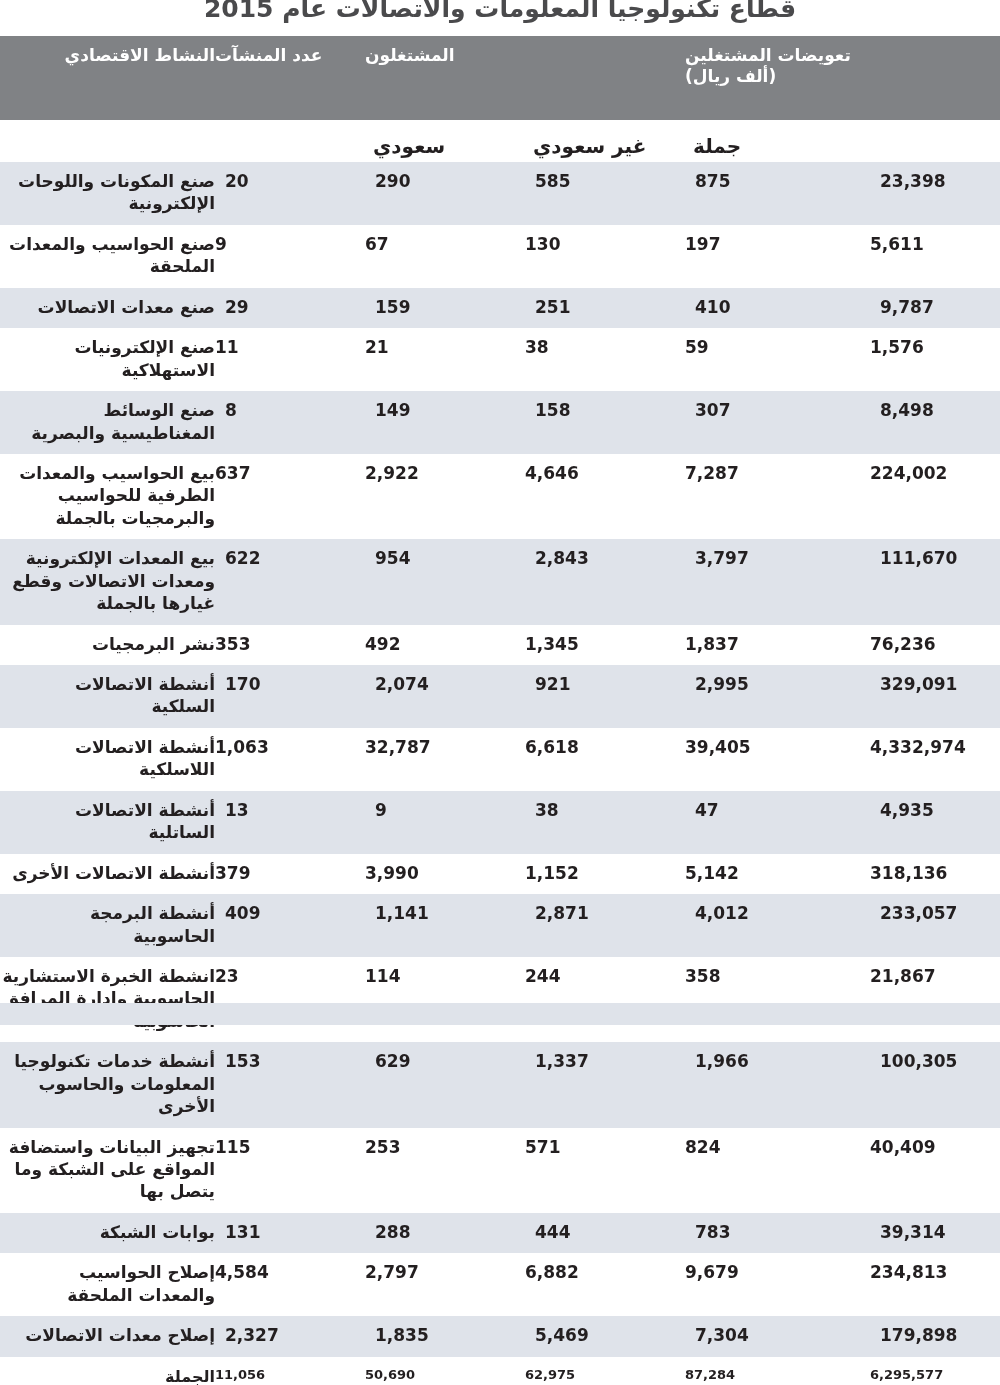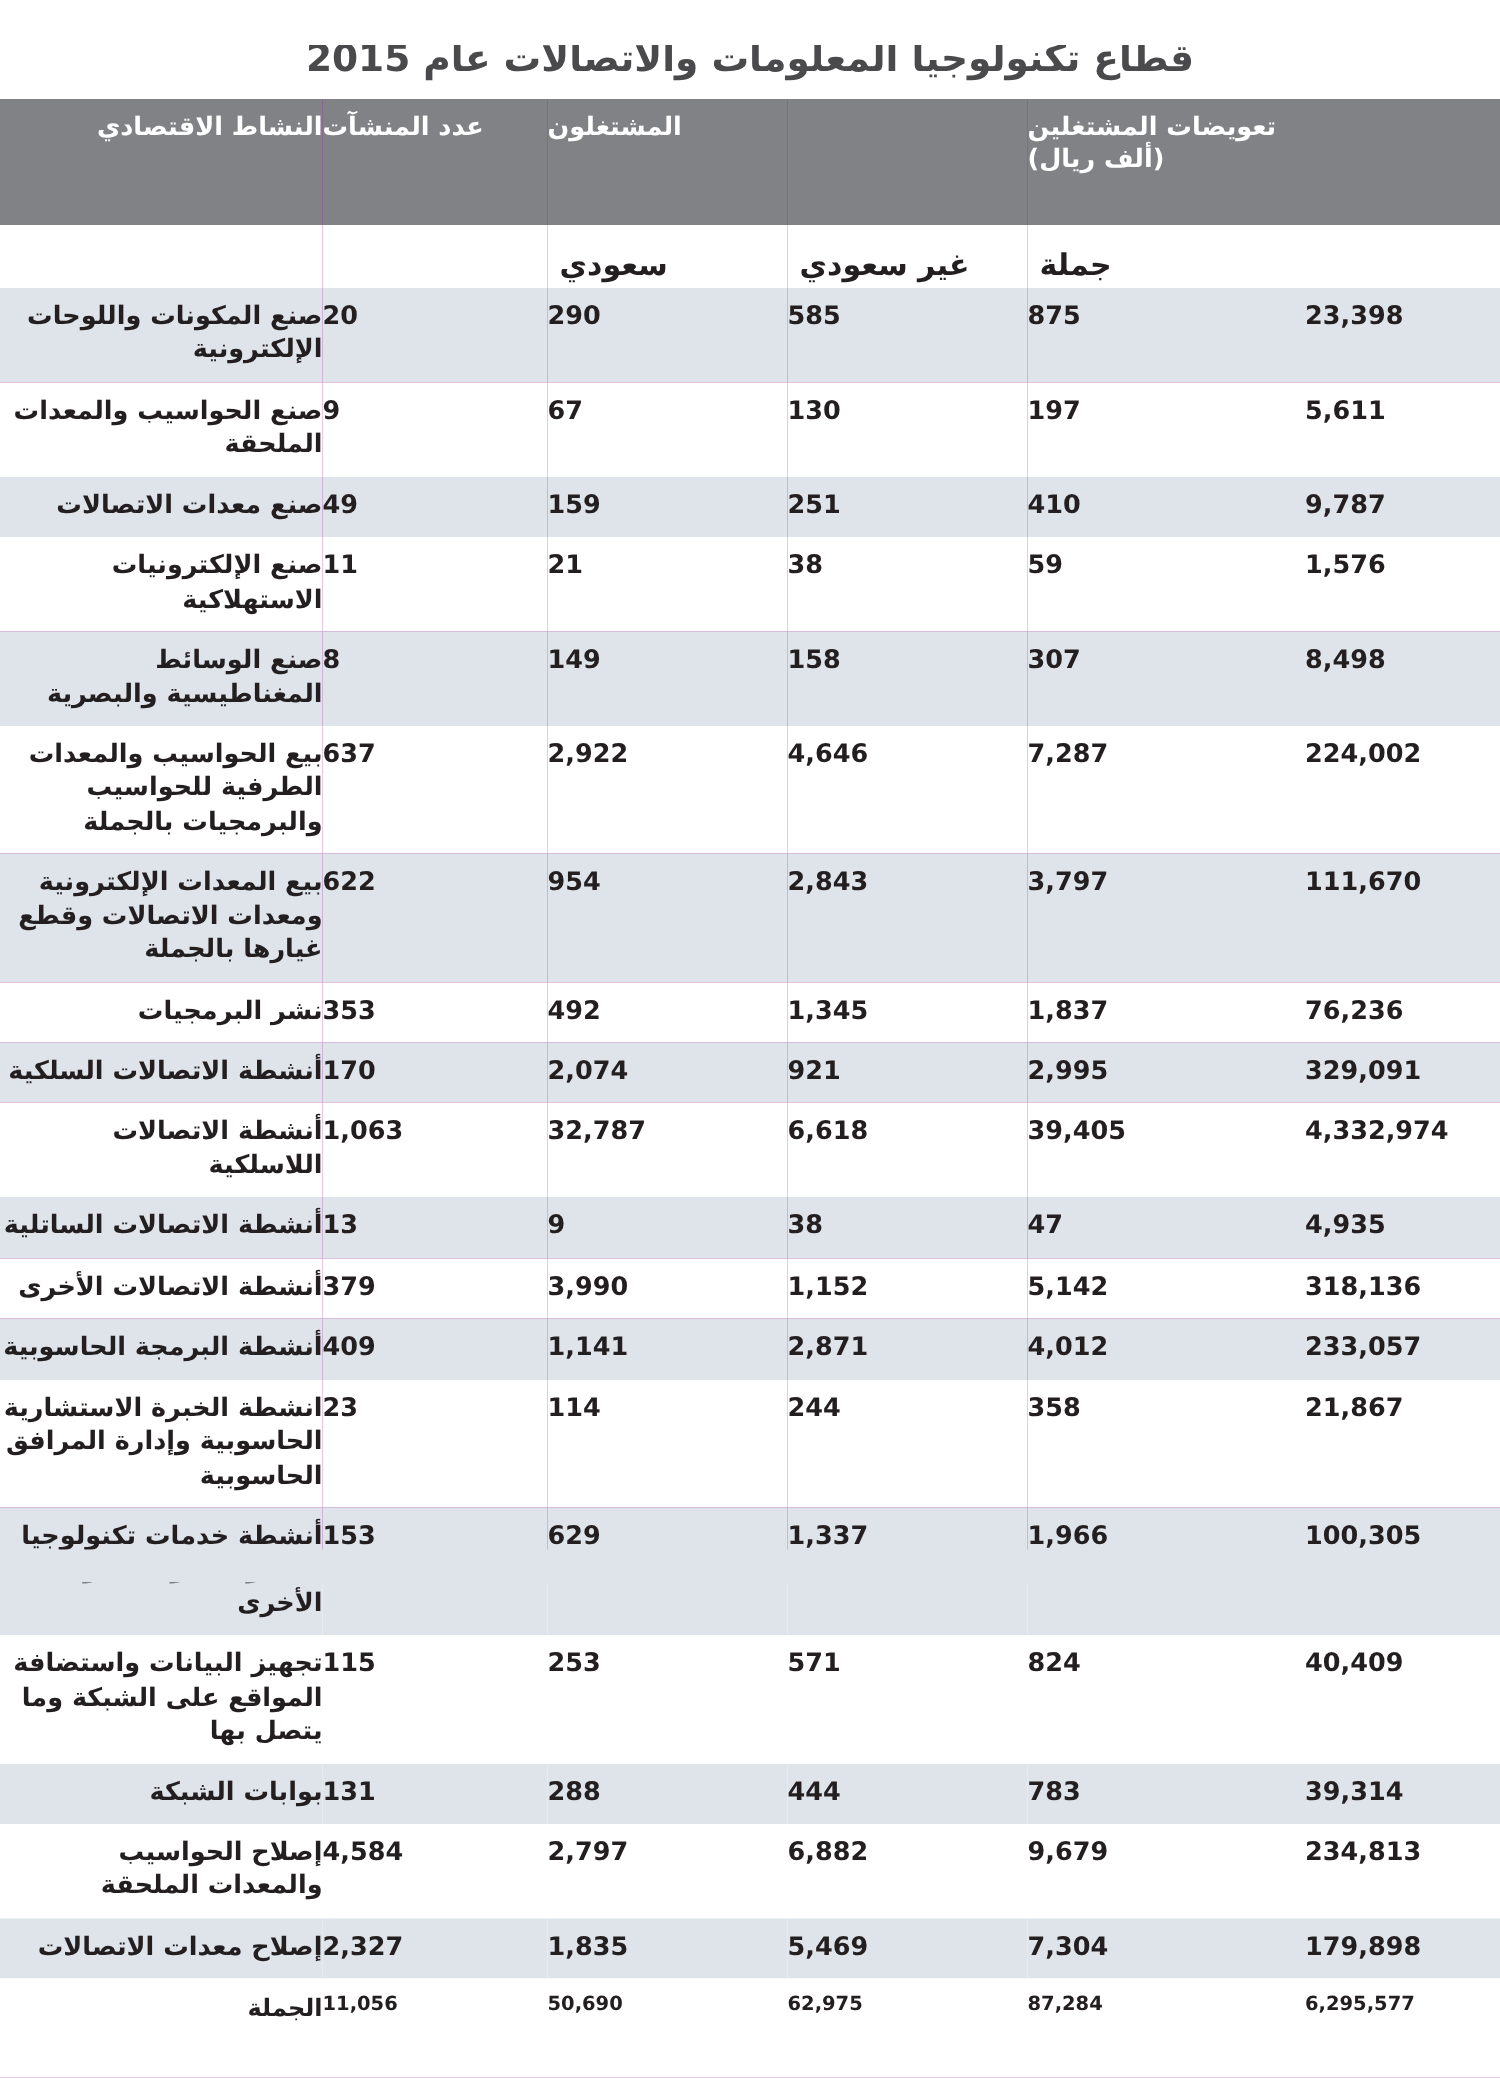--- a/index.html
+++ b/index.html
@@ -13,22 +13,21 @@
     height: 1385px;
     font-family: "DejaVu Sans", "Liberation Sans", sans-serif;
     color: #231f20;
     overflow: hidden;
   }
 
   #page {
     position: relative;
     width: 1000px;
     height: 1025px;
-    background: #a21caf;
-    margin-top: 30px;
+    background: #eab308;
   }
 
   
   .title-bar {
     position: absolute;
     top: 0;
     left: 0;
     width: 1000px;
     height: 36px;
     background: #ffffff;
@@ -103,21 +102,21 @@
 
   
   tbody tr.data-row > td {
     font-size: 17px;
     font-weight: bold;
     padding: 8px 0 10px 0;
     border: 0;
     vertical-align: top;
     line-height: 1.32;
   }
-  tbody tr.data-row.shaded > td { background: #dfe3ea; }
+  tbody tr.data-row.shaded > td { background: #dfe3ea; padding-left: 10px; }
   tbody tr.data-row.plain  > td { background: #ffffff; }
 
   td.activity {
     text-align: right;
     padding-right: 6px;
     font-size: 16px;
   }
   td.num {
     text-align: left;
     padding-left: 8px;
@@ -201,21 +200,21 @@
           <td class="num">130</td>
           <td class="num">67</td>
           <td class="num">9</td>
           <td class="activity">صنع الحواسيب والمعدات الملحقة</td>
         </tr>
         <tr class="data-row shaded">
           <td class="num">9,787</td>
           <td class="num">410</td>
           <td class="num">251</td>
           <td class="num">159</td>
-          <td class="num">49</td>
+          <td class="num">29</td>
           <td class="activity">صنع معدات الاتصالات</td>
         </tr>
         <tr class="data-row plain">
           <td class="num">1,576</td>
           <td class="num">59</td>
           <td class="num">38</td>
           <td class="num">21</td>
           <td class="num">11</td>
           <td class="activity">صنع الإلكترونيات الاستهلاكية</td>
         </tr>

